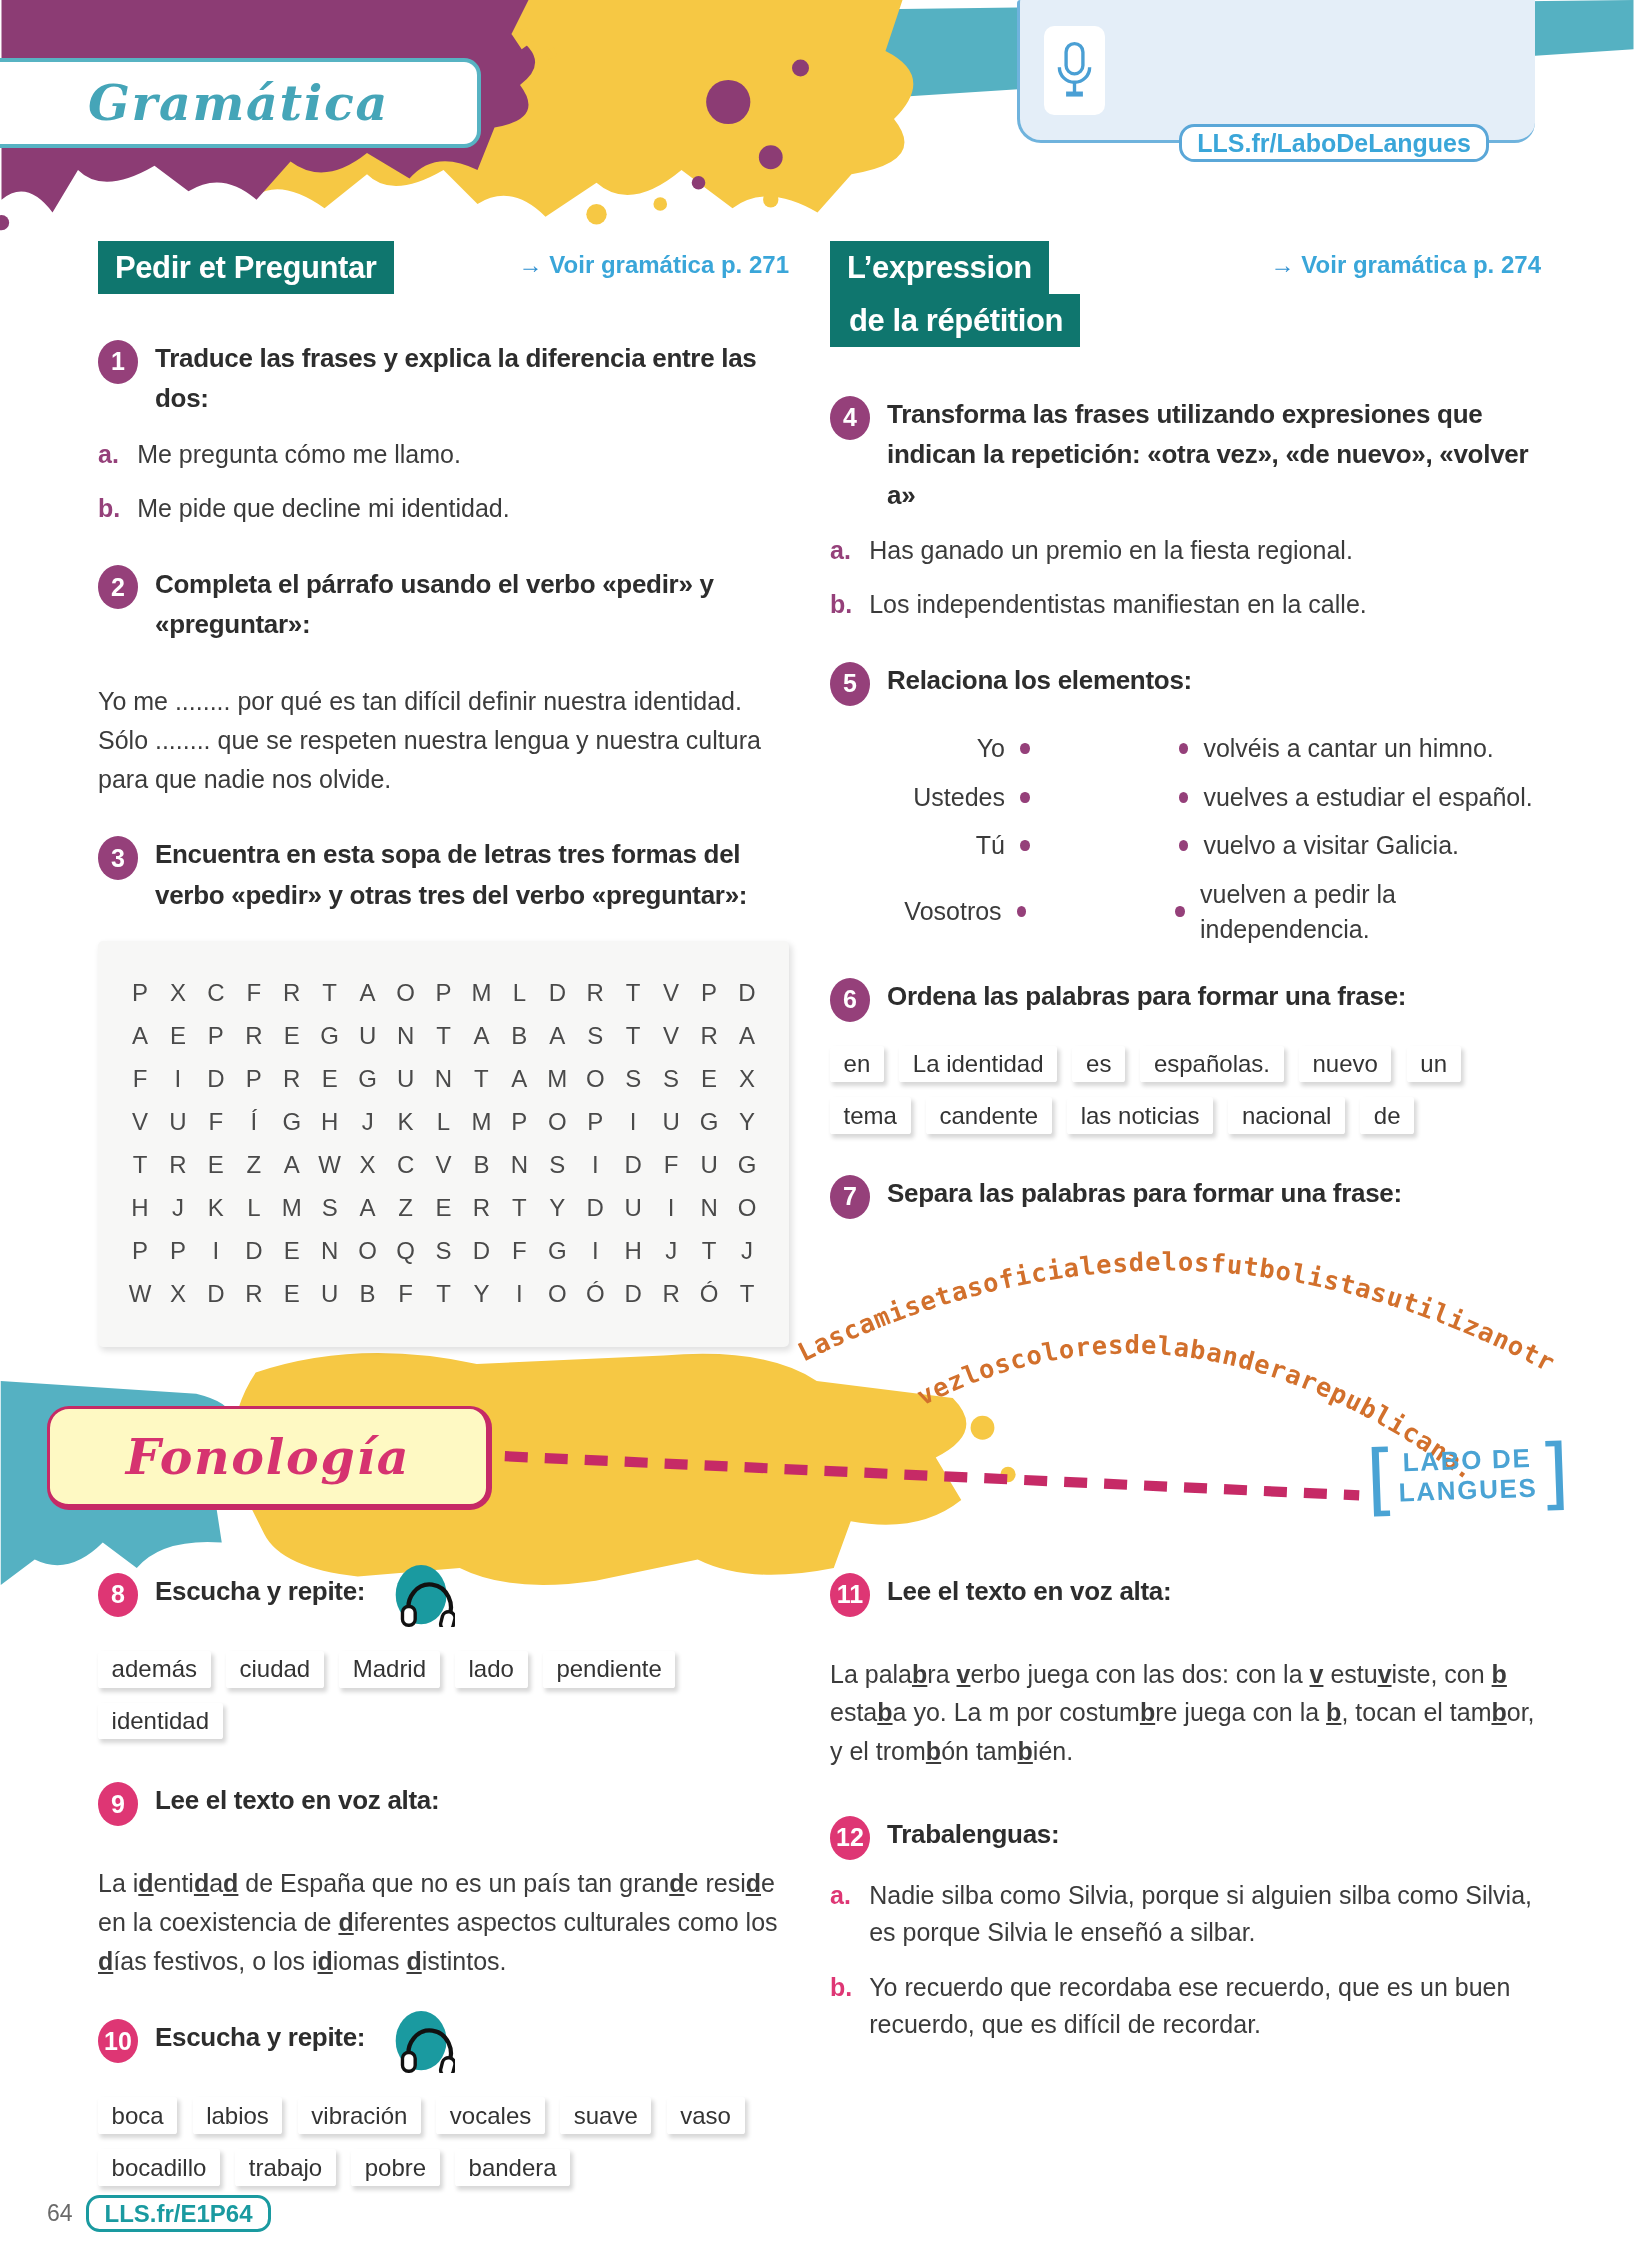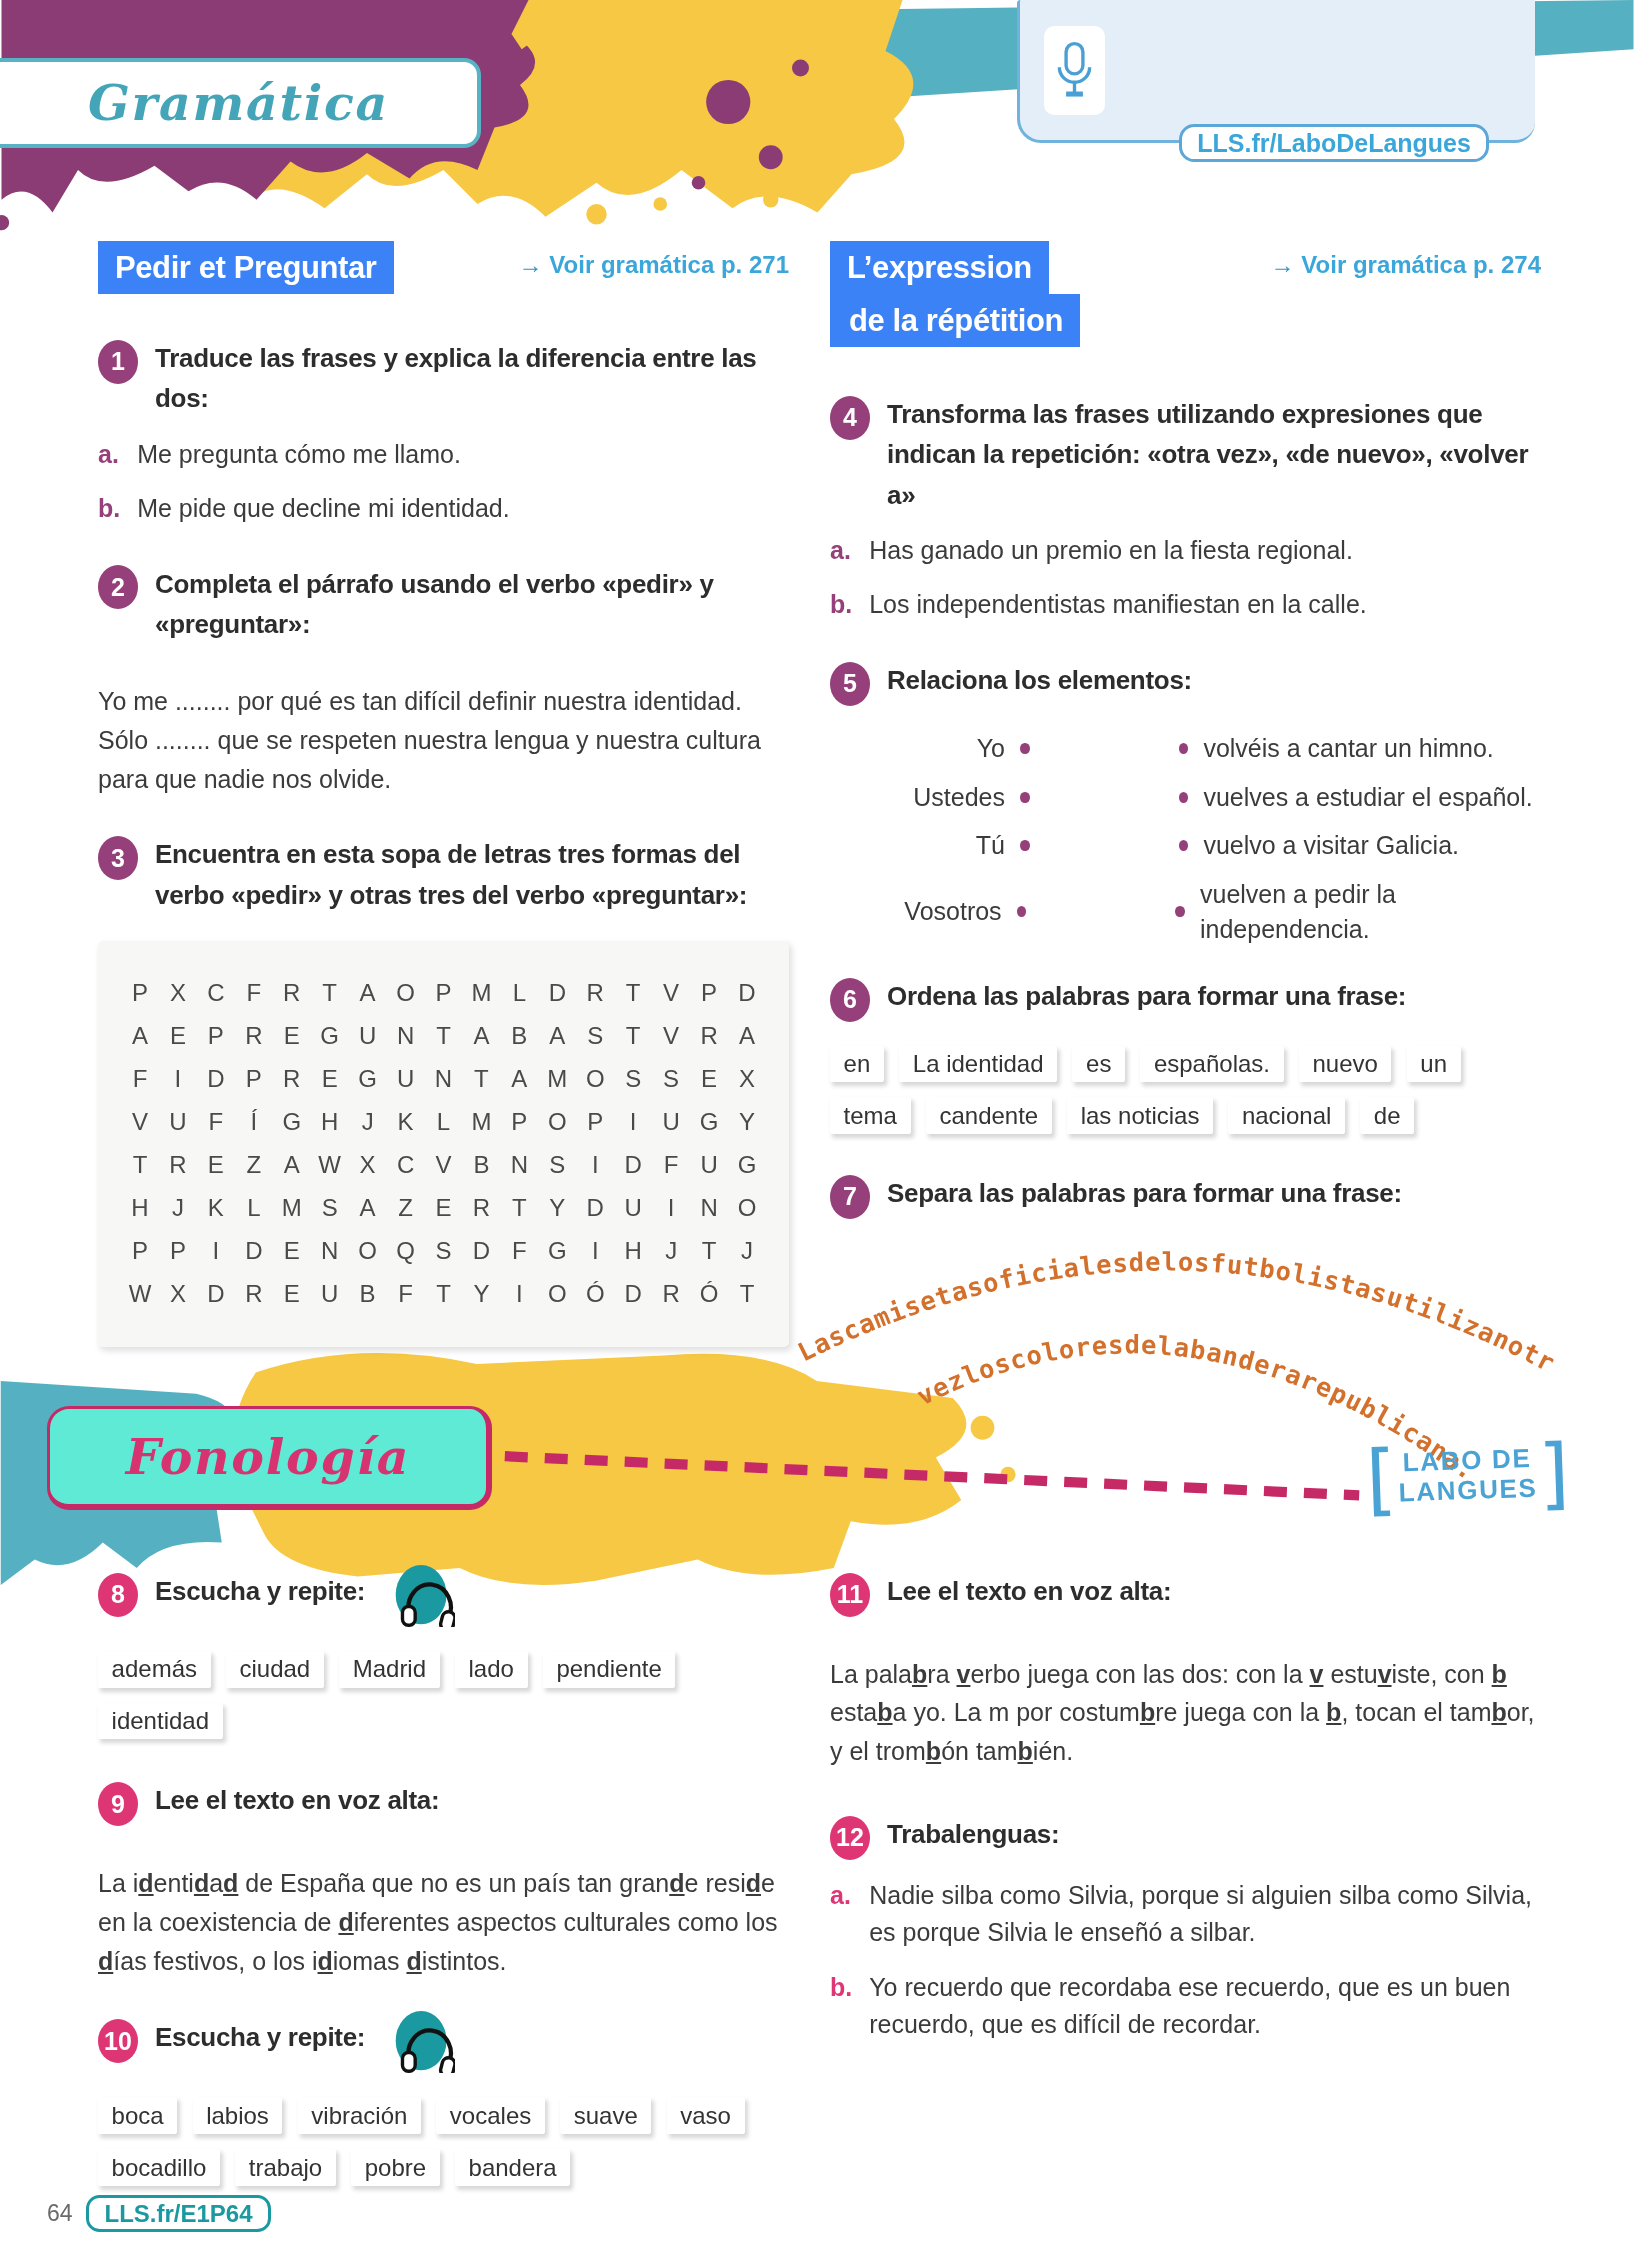--- a/index.html
+++ b/index.html
@@ -35,21 +35,21 @@
   }
   
   .col{position:absolute;z-index:2;}
   #col-left{left:98px;top:241px;width:691px;}
   #col-right{left:830px;top:241px;width:711px;}
   #fon-left{left:98px;top:1571px;width:691px;}
   #fon-right{left:830px;top:1571px;width:711px;}
   
   .sec-head{display:flex;justify-content:space-between;align-items:flex-start;margin-bottom:44px;}
   .teal-tag{
-    background:#3b82f6;color:#fff;font-weight:bold;font-size:31px;letter-spacing:-0.4px;
+    background:#0f766e;color:#fff;font-weight:bold;font-size:31px;letter-spacing:-0.4px;
     padding:8.5px 17px;display:inline-block;
   }
   .teal-tag.l2{margin-top:0;padding-left:19px;}
   .ref{font-size:24px;font-weight:bold;color:#3aa6d9;white-space:nowrap;margin-top:10.2px;}
   .ref .arr{color:#2e8fd0;margin-right:6.8px;}
   
   .ex{display:flex;align-items:flex-start;gap:17px;margin-top:36px;}
   .exnum{
     flex:0 0 auto;width:40px;height:44px;border-radius:50%;background:#95407a;
     color:#fff;font-weight:bold;font-size:25px;display:flex;align-items:center;justify-content:center;
@@ -81,21 +81,21 @@
   .mpron{width:175px;text-align:right;font-size:25px;padding-right:15.3px;}
   .mdot{width:9.4px;height:11px;border-radius:50%;background:#95407a;flex:0 0 auto;}
   .mgap{width:149px;flex:0 0 auto;}
   .mphrase{font-size:25px;line-height:1.4;max-width:341px;padding-left:15.3px;}
   
   #arc-svg{position:absolute;left:796px;top:1192px;z-index:1;}
   .arctext{font-family:"DejaVu Sans Mono",monospace;font-weight:bold;font-size:30px;fill:#d2702c;letter-spacing:1px;}
   
   .fon-box{
     position:absolute;left:47px;top:1406px;width:436px;height:95px;z-index:2;
-    background:#5eead4;border:3.4px solid #c62a66;border-right-width:6.8px;border-bottom-width:6.8px;
+    background:#fef9c3;border:3.4px solid #c62a66;border-right-width:6.8px;border-bottom-width:6.8px;
     border-radius:22px;display:flex;align-items:center;justify-content:center;
   }
   .fon-box .script-title{color:#d63370;}
   .stamp{
     position:absolute;left:1366px;top:1441px;z-index:2;transform:rotate(-2deg);
     display:flex;align-items:center;color:#4aa3d4;
   }
   .stamp .bracket{font-size:78px;font-weight:400;line-height:0.9;font-family:"DejaVu Sans",sans-serif;}
   .stamp .lines{display:flex;flex-direction:column;align-items:center;margin:0 1.7px;}
   .stamp .lines span{font-size:26px;font-weight:bold;letter-spacing:1.7px;line-height:1.15;}

